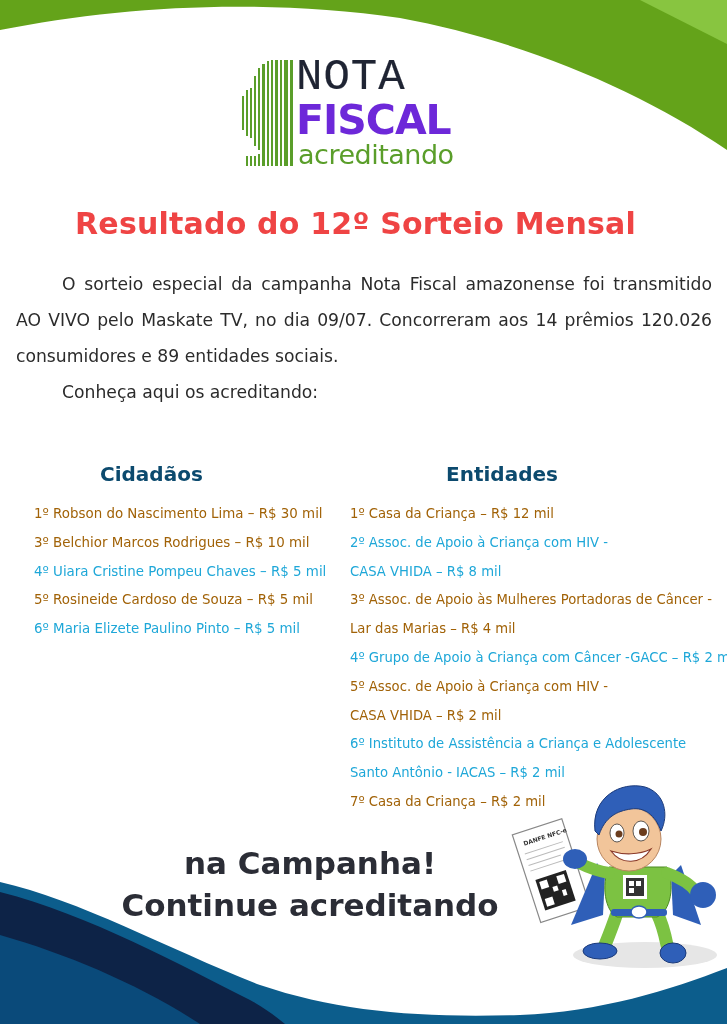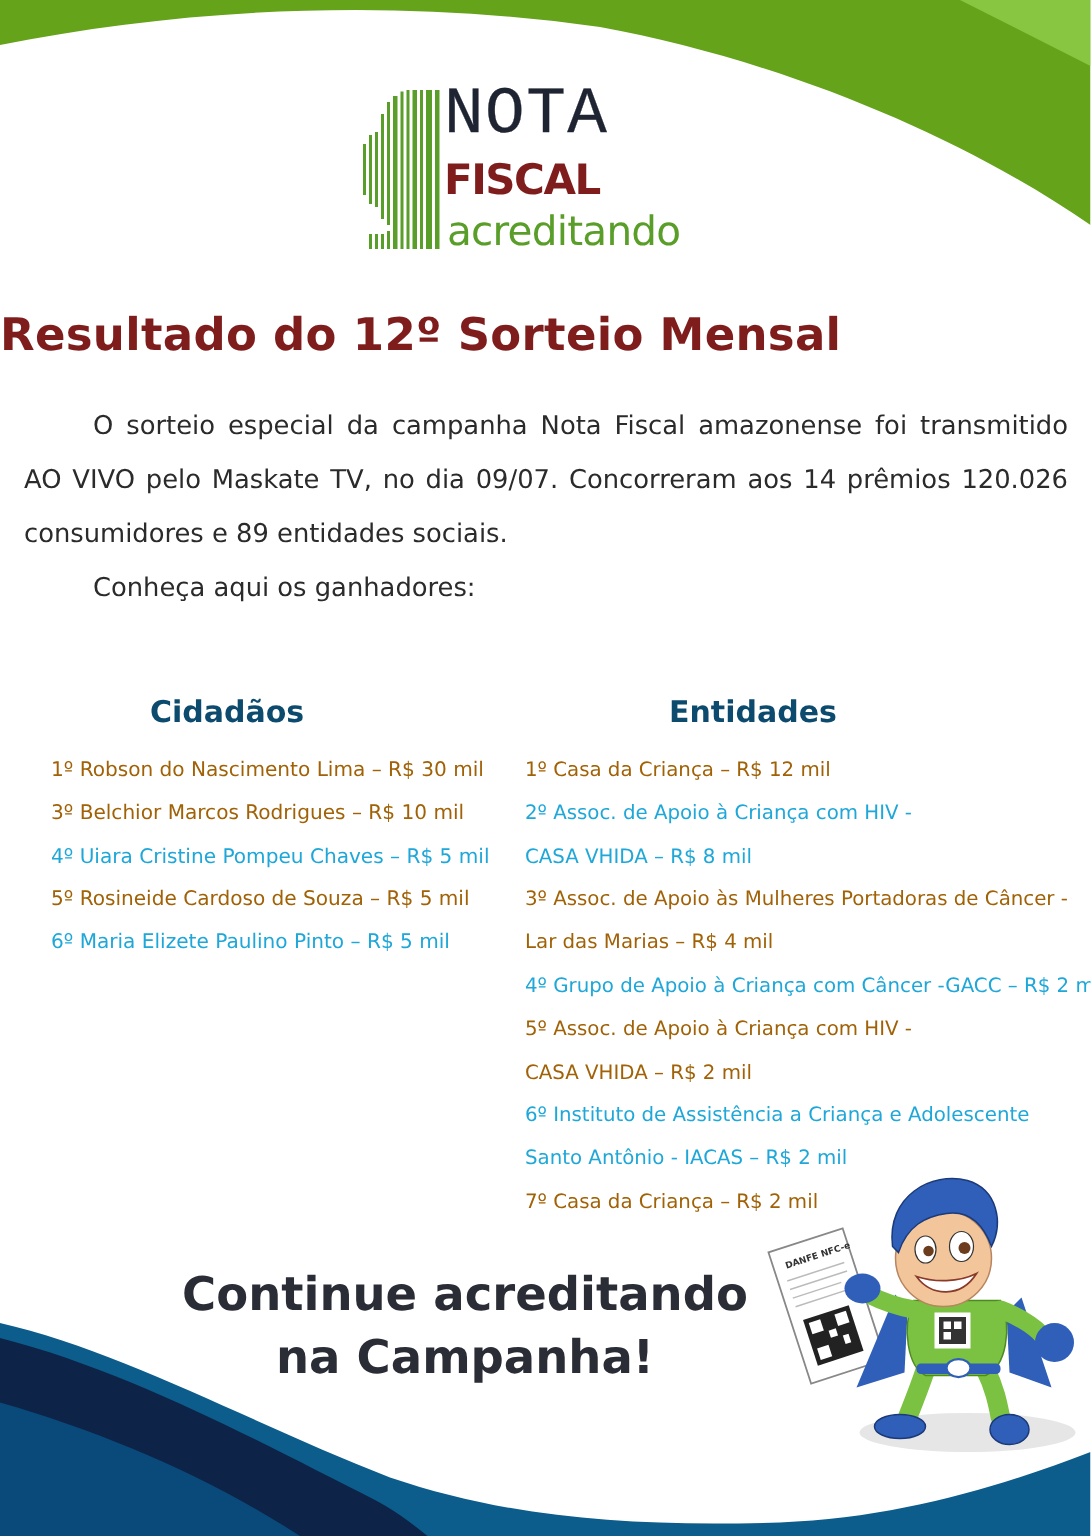--- a/index.html
+++ b/index.html
@@ -4,24 +4,24 @@
 <style>
   html, body { margin:0; padding:0; }
   body { width:727px; height:1024px; position:relative; overflow:hidden; background:#ffffff; font-family:"DejaVu Sans", sans-serif; color:#2b2b2b; }
   .bg-svg { position:absolute; left:0; top:0; width:727px; height:1024px; z-index:0; }
   .layer { position:absolute; z-index:2; }
 
   
   .logo { left:240px; top:58px; width:240px; height:112px; }
   .logo-mark { position:absolute; left:0; top:0; width:62px; height:110px; }
   .logo-nota { position:absolute; left:56px; top:-4px; font-family:Liberation Mono, monospace; font-weight:300; font-size:44px; letter-spacing:1px; color:#1f2433; line-height:46px; -webkit-text-stroke:0.2px #1f2433; font-stretch:condensed; }
-  .logo-fiscal { position:absolute; left:56px; top:40px; font-family:"DejaVu Sans", sans-serif; font-weight:bold; font-size:28px; color:#7f1d1d; line-height:44px; letter-spacing:-1px; }
+  .logo-fiscal { position:absolute; left:56px; top:40px; font-family:"DejaVu Sans", sans-serif; font-weight:bold; font-size:41px; color:#6d28d9; line-height:44px; letter-spacing:-1px; }
   .logo-amaz { position:absolute; left:58px; top:82px; font-family:"DejaVu Sans", sans-serif; font-size:27px; color:#5a9e2a; line-height:30px; letter-spacing:-0.5px; }
 
-  .title { left:0; width:711px; top:206px; text-align:left; font-family:"DejaVu Sans", sans-serif; font-weight:bold; font-size:30px; color:#7f1d1d; letter-spacing:0.2px; }
+  .title { left:0; width:711px; top:206px; text-align:center; font-family:"DejaVu Sans", sans-serif; font-weight:bold; font-size:30px; color:#ef4444; letter-spacing:0.2px; }
 
   .intro { left:16px; width:696px; top:266px; font-family:"DejaVu Sans", sans-serif; font-size:17.2px; line-height:36px; color:#2b2b2b; }
   .intro p { margin:0; }
   .indent { text-indent:46px; text-align:justify; }
 
   .col-head { font-family:"DejaVu Sans", sans-serif; font-weight:bold; font-size:20px; color:#0c4a6e; }
   .cid-head { left:100px; top:462px; }
   .ent-head { left:446px; top:462px; }
 
   .list { font-family:"DejaVu Sans", sans-serif; font-size:13.4px; line-height:28.8px; }
@@ -71,21 +71,21 @@
   </svg>
   <div class="logo-nota">NOTA</div>
   <div class="logo-fiscal">FISCAL</div>
   <div class="logo-amaz">acreditando</div>
 </div>
 
 <div class="layer title">Resultado do 12º Sorteio Mensal</div>
 
 <div class="layer intro">
   <p class="indent">O sorteio especial da campanha Nota Fiscal amazonense foi transmitido AO VIVO pelo Maskate TV, no dia 09/07. Concorreram aos 14 prêmios 120.026 consumidores e 89 entidades sociais.</p>
-  <p class="indent">Conheça aqui os ganhadores:</p>
+  <p class="indent">Conheça aqui os acreditando:</p>
 </div>
 
 <div class="layer col-head cid-head">Cidadãos</div>
 <div class="layer col-head ent-head">Entidades</div>
 
 <div class="layer list cid-list">
   <div class="dark">1º Robson do Nascimento Lima – R$ 30 mil</div>
   <div class="dark">3º Belchior Marcos Rodrigues – R$ 10 mil</div>
   <div class="blue">4º Uiara Cristine Pompeu Chaves – R$ 5 mil</div>
   <div class="dark">5º Rosineide Cardoso de Souza – R$ 5 mil</div>
@@ -100,22 +100,22 @@
   <div class="dark">Lar das Marias – R$ 4 mil</div>
   <div class="blue">4º Grupo de Apoio à Criança com Câncer -GACC – R$ 2 mil</div>
   <div class="dark">5º Assoc. de Apoio à Criança com HIV -</div>
   <div class="dark">CASA VHIDA – R$ 2 mil</div>
   <div class="blue">6º Instituto de Assistência a Criança e Adolescente</div>
   <div class="blue">Santo Antônio  - IACAS – R$ 2 mil</div>
   <div class="dark">7º Casa da Criança – R$ 2 mil</div>
 </div>
 
 <div class="layer cta">
+  <div>na Campanha!</div>
   <div>Continue acreditando</div>
-  <div>na Campanha!</div>
 </div>
 
 <svg class="layer mascot" viewBox="0 0 220 200" xmlns="http://www.w3.org/2000/svg">
 
   <ellipse cx="140" cy="180" rx="72" ry="13" fill="#e6e6e6"></ellipse>
 
   <g transform="rotate(-18 45 95)">
     <rect x="20" y="50" width="52" height="92" fill="#ffffff" stroke="#888" stroke-width="1.2"></rect>
     <text x="28" y="64" font-family="DejaVu Sans, sans-serif" font-size="6" font-weight="bold" fill="#333">DANFE NFC-e</text>
     <line x1="26" y1="72" x2="66" y2="72" stroke="#bbb" stroke-width="1"></line>

